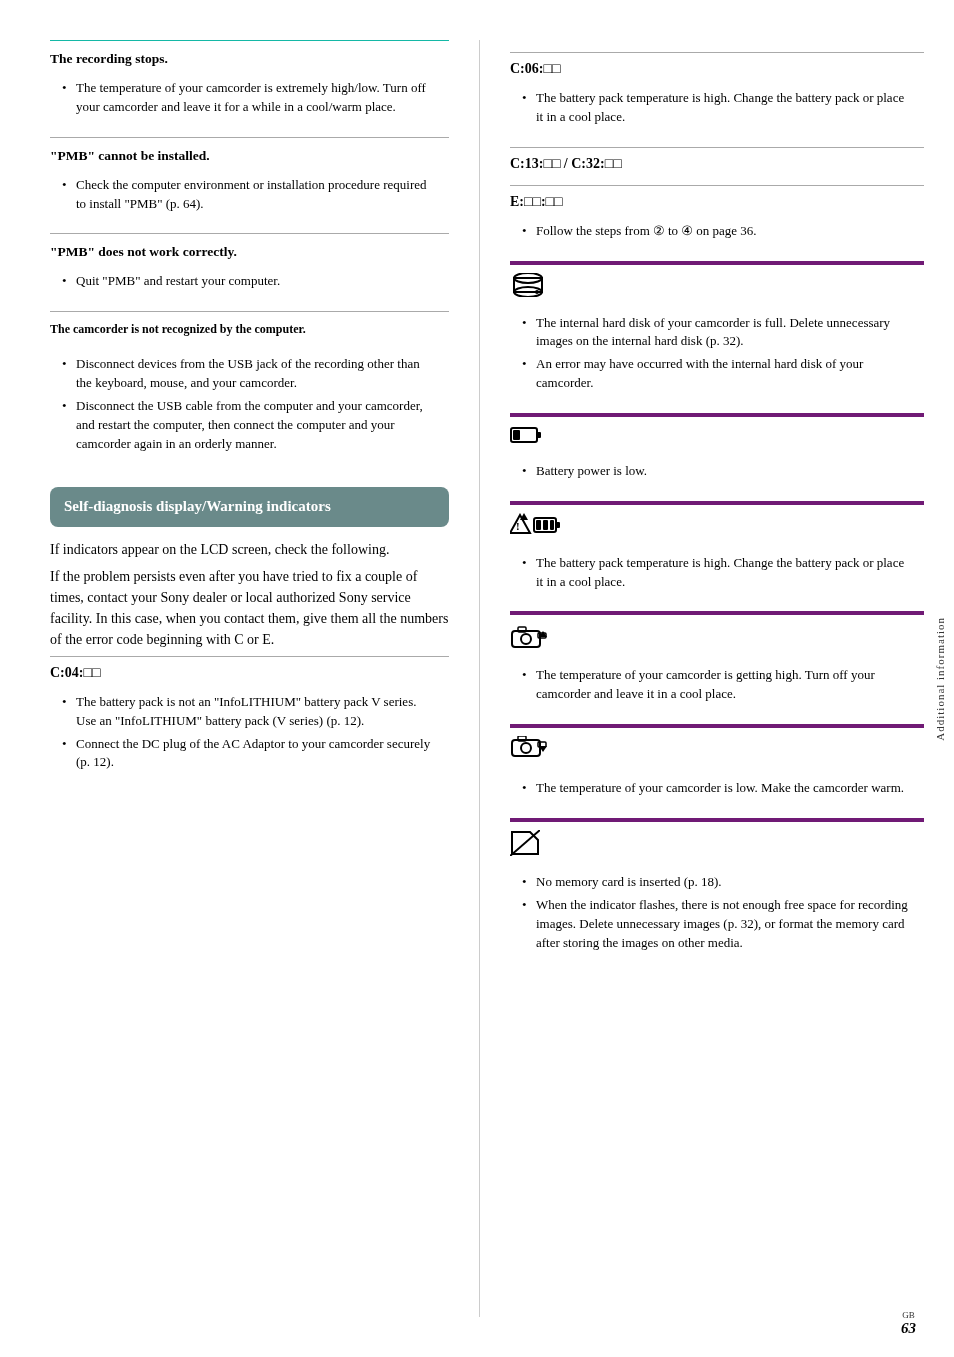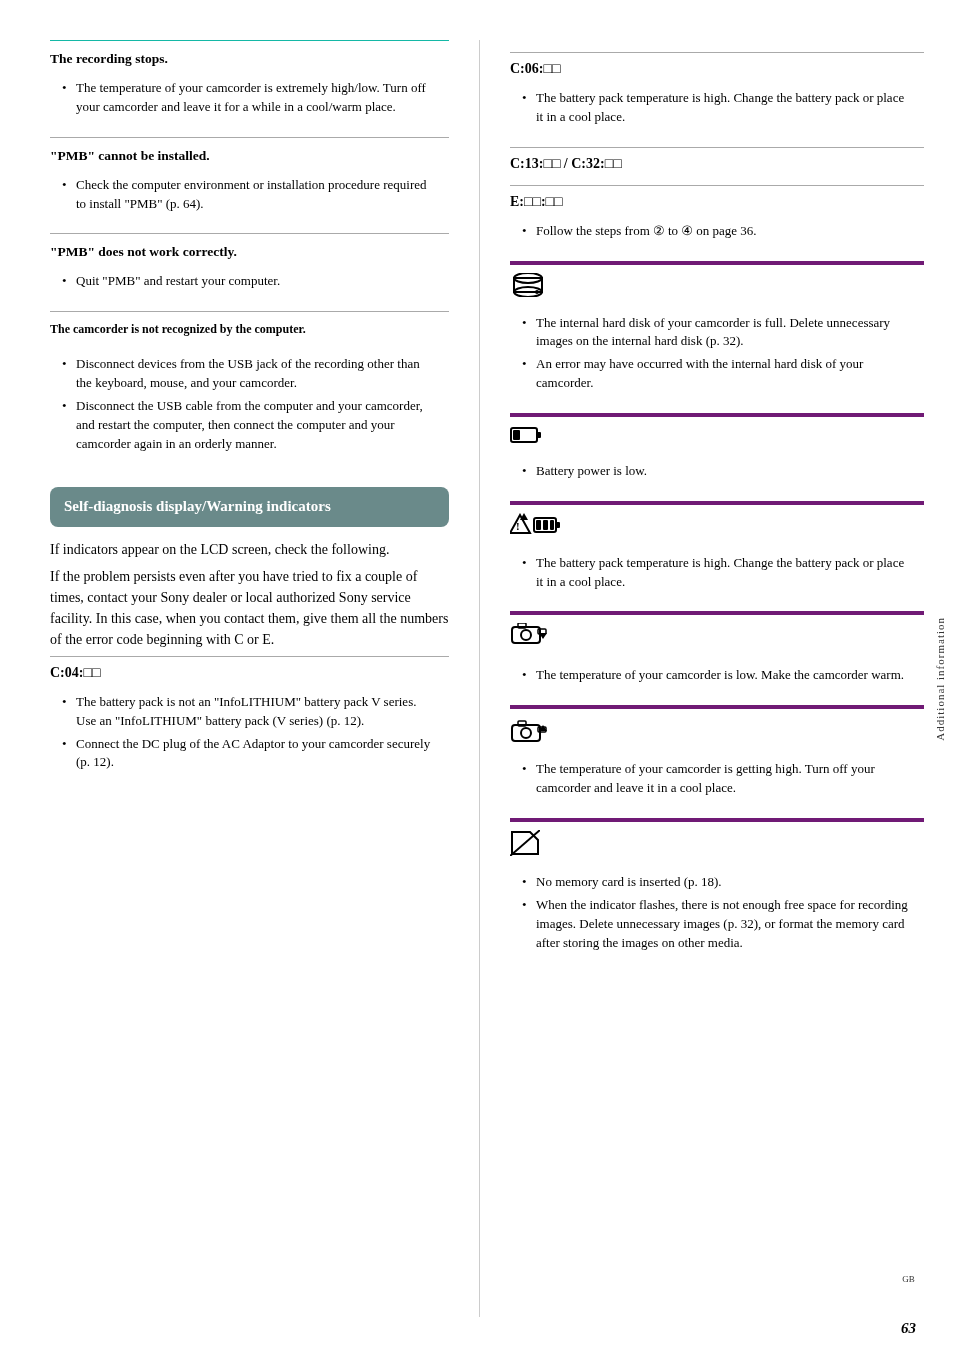--- a/index.html
+++ b/index.html
@@ -246,52 +246,52 @@
       </div>
       <ul class="bullet-list">
         <li>The battery pack temperature is high. Change the battery pack or place it in a cool place.</li>
       </ul>
     </div>
 
     <div class="icon-section">
       <div class="icon-display">
         <svg width="38" height="26" viewBox="0 0 38 26" xmlns="http://www.w3.org/2000/svg">
 
+          <rect x="2" y="8" width="28" height="16" rx="3" fill="none" stroke="#000" stroke-width="2"></rect>
+          <circle cx="16" cy="16" r="5" fill="none" stroke="#000" stroke-width="2"></circle>
+          <rect x="8" y="4" width="8" height="5" rx="1" fill="none" stroke="#000" stroke-width="1.5"></rect>
+          <rect x="28" y="10" width="8" height="5" rx="1" fill="none" stroke="#000" stroke-width="1.5"></rect>
+
+          <polygon points="33,8 29,14 37,14" fill="#000"></polygon>
+        </svg>
+      </div>
+      <ul class="bullet-list">
+        <li>The temperature of your camcorder is getting high. Turn off your camcorder and leave it in a cool place.</li>
+      </ul>
+    </div>
+
+    <div class="icon-section">
+      <div class="icon-display">
+        <svg width="38" height="26" viewBox="0 0 38 26" xmlns="http://www.w3.org/2000/svg">
+
           <rect x="2" y="4" width="28" height="16" rx="3" fill="none" stroke="#000" stroke-width="2"></rect>
           <circle cx="16" cy="12" r="5" fill="none" stroke="#000" stroke-width="2"></circle>
           <rect x="8" y="0" width="8" height="5" rx="1" fill="none" stroke="#000" stroke-width="1.5"></rect>
           <rect x="28" y="6" width="8" height="5" rx="1" fill="none" stroke="#000" stroke-width="1.5"></rect>
 
           <polygon points="33,16 29,10 37,10" fill="#000"></polygon>
         </svg>
       </div>
       <ul class="bullet-list">
         <li>The temperature of your camcorder is low. Make the camcorder warm.</li>
       </ul>
     </div>
 
     <div class="icon-section">
       <div class="icon-display">
-        <svg width="38" height="26" viewBox="0 0 38 26" xmlns="http://www.w3.org/2000/svg">
-
-          <rect x="2" y="8" width="28" height="16" rx="3" fill="none" stroke="#000" stroke-width="2"></rect>
-          <circle cx="16" cy="16" r="5" fill="none" stroke="#000" stroke-width="2"></circle>
-          <rect x="8" y="4" width="8" height="5" rx="1" fill="none" stroke="#000" stroke-width="1.5"></rect>
-          <rect x="28" y="10" width="8" height="5" rx="1" fill="none" stroke="#000" stroke-width="1.5"></rect>
-
-          <polygon points="33,8 29,14 37,14" fill="#000"></polygon>
-        </svg>
-      </div>
-      <ul class="bullet-list">
-        <li>The temperature of your camcorder is getting high. Turn off your camcorder and leave it in a cool place.</li>
-      </ul>
-    </div>
-
-    <div class="icon-section">
-      <div class="icon-display">
         <svg width="30" height="26" viewBox="0 0 30 26" xmlns="http://www.w3.org/2000/svg">
 
           <polygon points="2,2 20,2 28,10 28,24 2,24" fill="none" stroke="#000" stroke-width="2"></polygon>
 
           <line x1="0" y1="26" x2="30" y2="0" stroke="#000" stroke-width="2"></line>
         </svg>
       </div>
       <ul class="bullet-list">
         <li>No memory card is inserted (p. 18).</li>
         <li>When the indicator flashes, there is not enough free space for recording images. Delete unnecessary images (p. 32), or format the memory card after storing the images on other media.</li>
@@ -299,16 +299,16 @@
     </div>
 
   </div>
 
   <div class="side-tab">
     <span class="side-tab-text">Additional information</span>
   </div>
 
 </div>
 
-<div style="position:absolute; bottom:20px; right:38px; display:flex; flex-direction:column; align-items:center;gap:36px;">
+<div style="position:absolute; bottom:20px; right:38px; display:flex; flex-direction:column; align-items:center;">
   <span style="font-size:9px; color:#333;">GB</span>
   <span style="font-size:15px; font-weight:bold;font-style:italic;">63</span>
 </div>
 
 </body></html>

